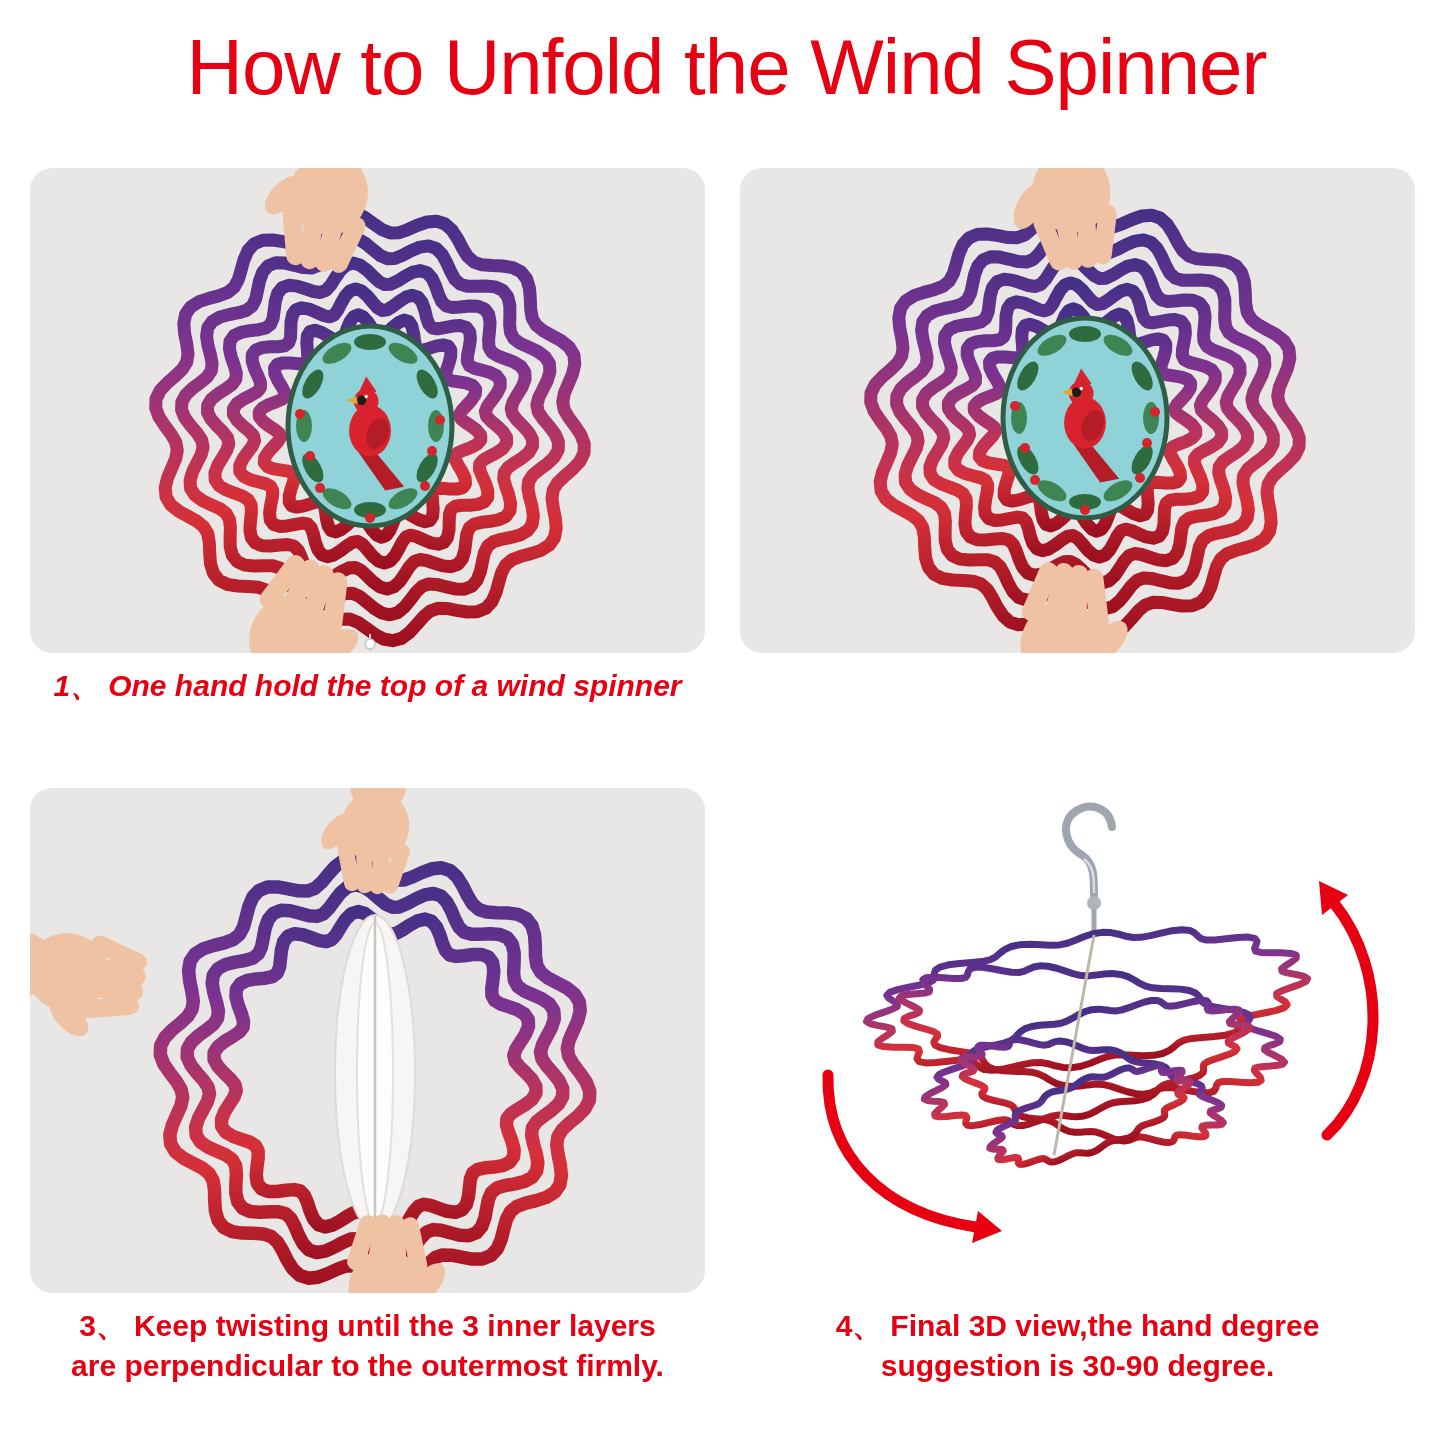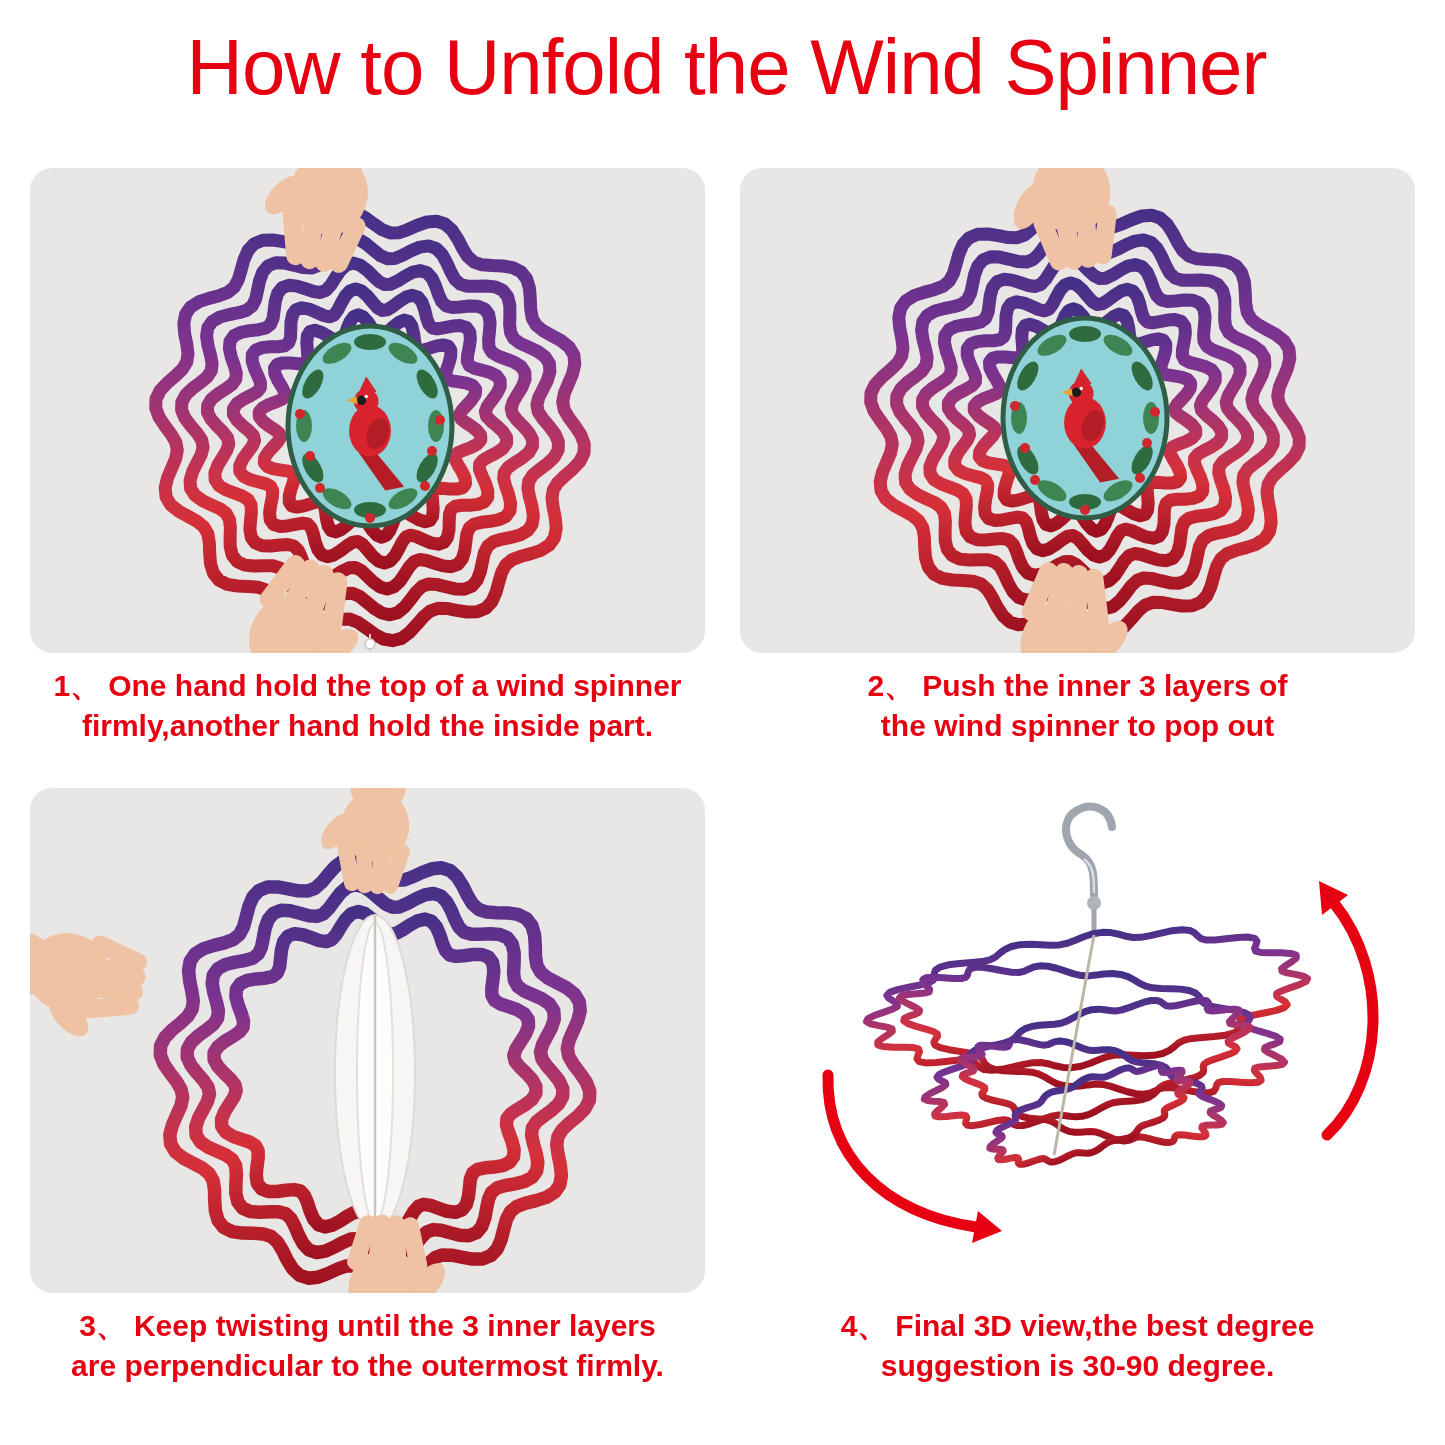--- a/index.html
+++ b/index.html
@@ -17,21 +17,21 @@
   .photo { background:#e9e7e5; }
   #p1 { left:30px;  top:168px; width:675px; height:485px; }
   #p2 { left:740px; top:168px; width:675px; height:485px; }
   #p3 { left:30px;  top:788px; width:675px; height:505px; }
   #p4 { left:742px; top:775px; width:660px; height:520px; background:#fff; }
   .panel svg { display:block; }
   .caption {
     position:absolute; width:675px; text-align:center;
     font-weight:bold; font-size:30px; line-height:40px; color:var(--accent);
   }
-  #c1 { left:30px;  top:666px; }
+  #c1 { left:30px;  top:666px;font-style:italic; }
   #c2 { left:740px; top:666px; }
   #c3 { left:30px;  top:1306px;text-align:center; }
   #c4 { left:740px; top:1306px; }
   .cap-num { margin-right:8px; }
 </style>
 </head>
 <body>
 
 <div class="page">
   <h1 class="title">How to Unfold the Wind Spinner</h1>
@@ -273,27 +273,22 @@
         </g>
         <g>
           <path d="M86,300 C84,380 140,438 234,452" stroke="#e60012" stroke-width="11" fill="none" stroke-linecap="round"></path>
           <polygon points="260,456 230,468 236,436" fill="#e60012"></polygon>
         </g>
       </svg>
   </div>
 
   <div class="caption" id="c1">
     <div class="cap-line"><span class="cap-num">1、</span><span>One hand hold the top of a wind spinner</span></div>
-    <div class="cap-line">firmly,another hand hold the inside part.</div>
-  </div>
-  <div class="caption" id="c2">
-    <div class="cap-line"><span class="cap-num">2、</span><span>Push the inner 3 layers of</span></div>
-    <div class="cap-line">the wind spinner to pop out</div>
   </div>
   <div class="caption" id="c3">
     <div class="cap-line"><span class="cap-num">3、</span><span>Keep twisting until the 3 inner layers</span></div>
     <div class="cap-line">are perpendicular to the outermost firmly.</div>
   </div>
   <div class="caption" id="c4">
-    <div class="cap-line"><span class="cap-num">4、</span><span>Final 3D view,the best degree</span></div>
+    <div class="cap-line"><span class="cap-num">4、</span><span>Final 3D view,the hand degree</span></div>
     <div class="cap-line">suggestion is 30-90 degree.</div>
   </div>
 </div>
 
 </body></html>

